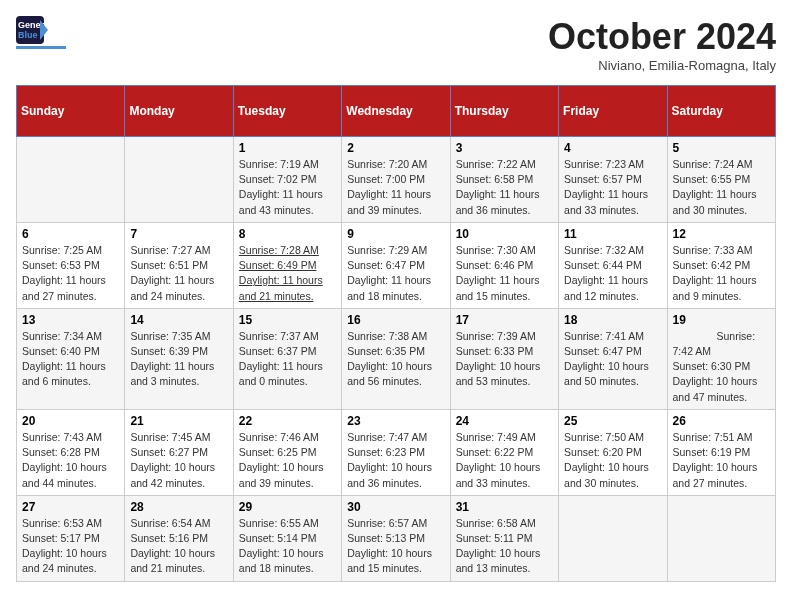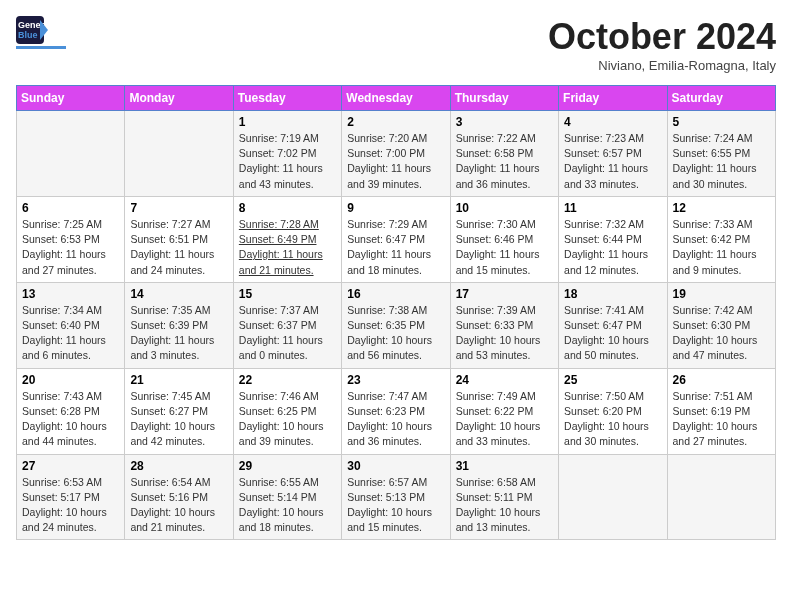--- a/index.html
+++ b/index.html
@@ -39,23 +39,23 @@
       font-size: 13px;
       font-weight: normal;
       color: #444;
     }
     table {
       width: 100%;
       border-collapse: collapse;
       font-size: 11px;
     }
     thead tr th {
-      background: #d946ef;
+      background: #b91c1c;
       color: #fff;
-      padding: 5px 4px;
+      padding: 18px 4px;
       text-align: left;
       font-size: 12px;
       font-weight: bold;
       border: 1px solid #5580cc;
     }
     tbody tr td {
       border: 1px solid #ccc;
       padding: 4px 5px;
       vertical-align: top;
       width: calc(100% / 7);
@@ -171,21 +171,21 @@
 Daylight: 11 hours and 0 minutes.</span></td>
         <td><span class="day-number">16</span><span class="day-detail" style="white-space: pre-line;">Sunrise: 7:38 AM
 Sunset: 6:35 PM
 Daylight: 10 hours and 56 minutes.</span></td>
         <td><span class="day-number">17</span><span class="day-detail" style="white-space: pre-line;">Sunrise: 7:39 AM
 Sunset: 6:33 PM
 Daylight: 10 hours and 53 minutes.</span></td>
         <td><span class="day-number">18</span><span class="day-detail" style="white-space: pre-line;">Sunrise: 7:41 AM
 Sunset: 6:47 PM
 Daylight: 10 hours and 50 minutes.</span></td>
-        <td><span class="day-number">19</span><span class="day-detail" style="white-space: pre-line;">Sunrise: 7:42 AM
+        <td><span class="day-number">19</span><span class="day-detail" style="white-space: pre-line; margin-left: 44px;">Sunrise: 7:42 AM
 Sunset: 6:30 PM
 Daylight: 10 hours and 47 minutes.</span></td>
       </tr>
       <tr>
         <td><span class="day-number">20</span><span class="day-detail" style="white-space: pre-line;">Sunrise: 7:43 AM
 Sunset: 6:28 PM
 Daylight: 10 hours and 44 minutes.</span></td>
         <td><span class="day-number">21</span><span class="day-detail" style="white-space: pre-line;">Sunrise: 7:45 AM
 Sunset: 6:27 PM
 Daylight: 10 hours and 42 minutes.</span></td>

